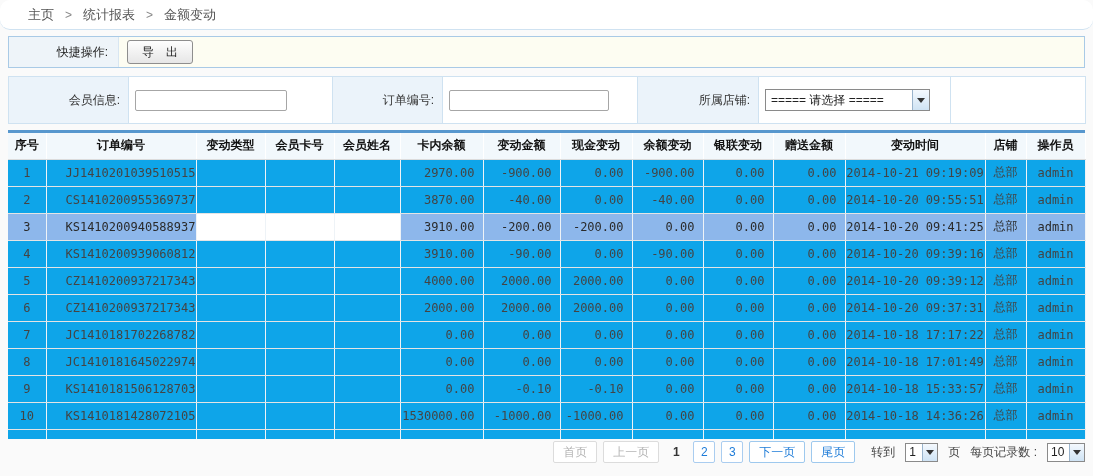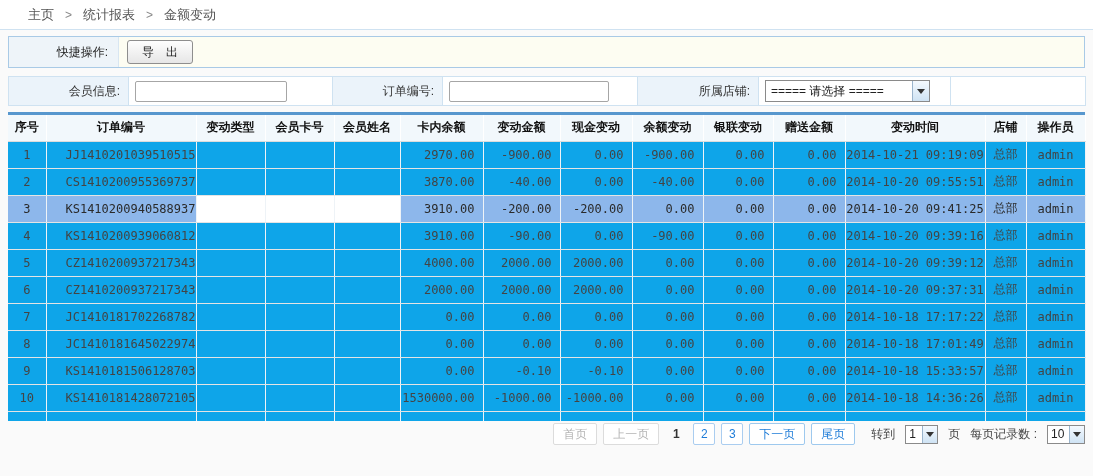--- a/index.html
+++ b/index.html
@@ -8,21 +8,21 @@
     font-family: "Liberation Sans", sans-serif;
     font-size: 12px;
     color: #333;
     background: #fafafa;
   }
   
   .breadcrumb-bar {
     height: 30px; background:#fff;
     border-bottom:1px solid #cfe2f1;
     display:flex; align-items:center;
-    padding-left:22px; color:#555; font-size:13px;
+    padding-left:22px; color:#555; font-size:13px;border-radius:10px;
   }
   .breadcrumb-bar .crumb { margin:0 6px; cursor:default; }
   .breadcrumb-bar .sep { color:#888; margin:0 5px; font-size:12px; }
   
   .quickops {
     margin:6px 8px 0 8px; height:32px;
     border:1px solid #a9cae6; background:#fdfdf2;
     display:flex; align-items:stretch;
   }
   .quickops-label {
@@ -37,21 +37,21 @@
     background:linear-gradient(#fefefe,#e6e6e6);
     font-size:12px; color:#222; cursor:pointer;
     font-family:"Liberation Sans", sans-serif;
   }
   
   .search-form {
     margin:8px 8px 0 8px; border-collapse:collapse; width:1077px;
     table-layout:fixed; background:#fff;
   }
   .search-form td {
-    border:1px solid #cfe2f1; height:29px; padding:0 6px;
+    border:1px solid #cfe2f1; height:47px; padding:0 6px;
   }
   .search-form td.lbl {
     background:#ebf3fa; text-align:right; color:#333; padding-right:8px;
   }
   .text-input {
     width:152px; height:21px; border:1px solid #a6a6a6; border-radius:2px;
     background:#fff; padding:0 4px; font-size:12px;
     font-family:"Liberation Sans", sans-serif;
   }
   .date-wrap { position:relative; display:inline-block; }

